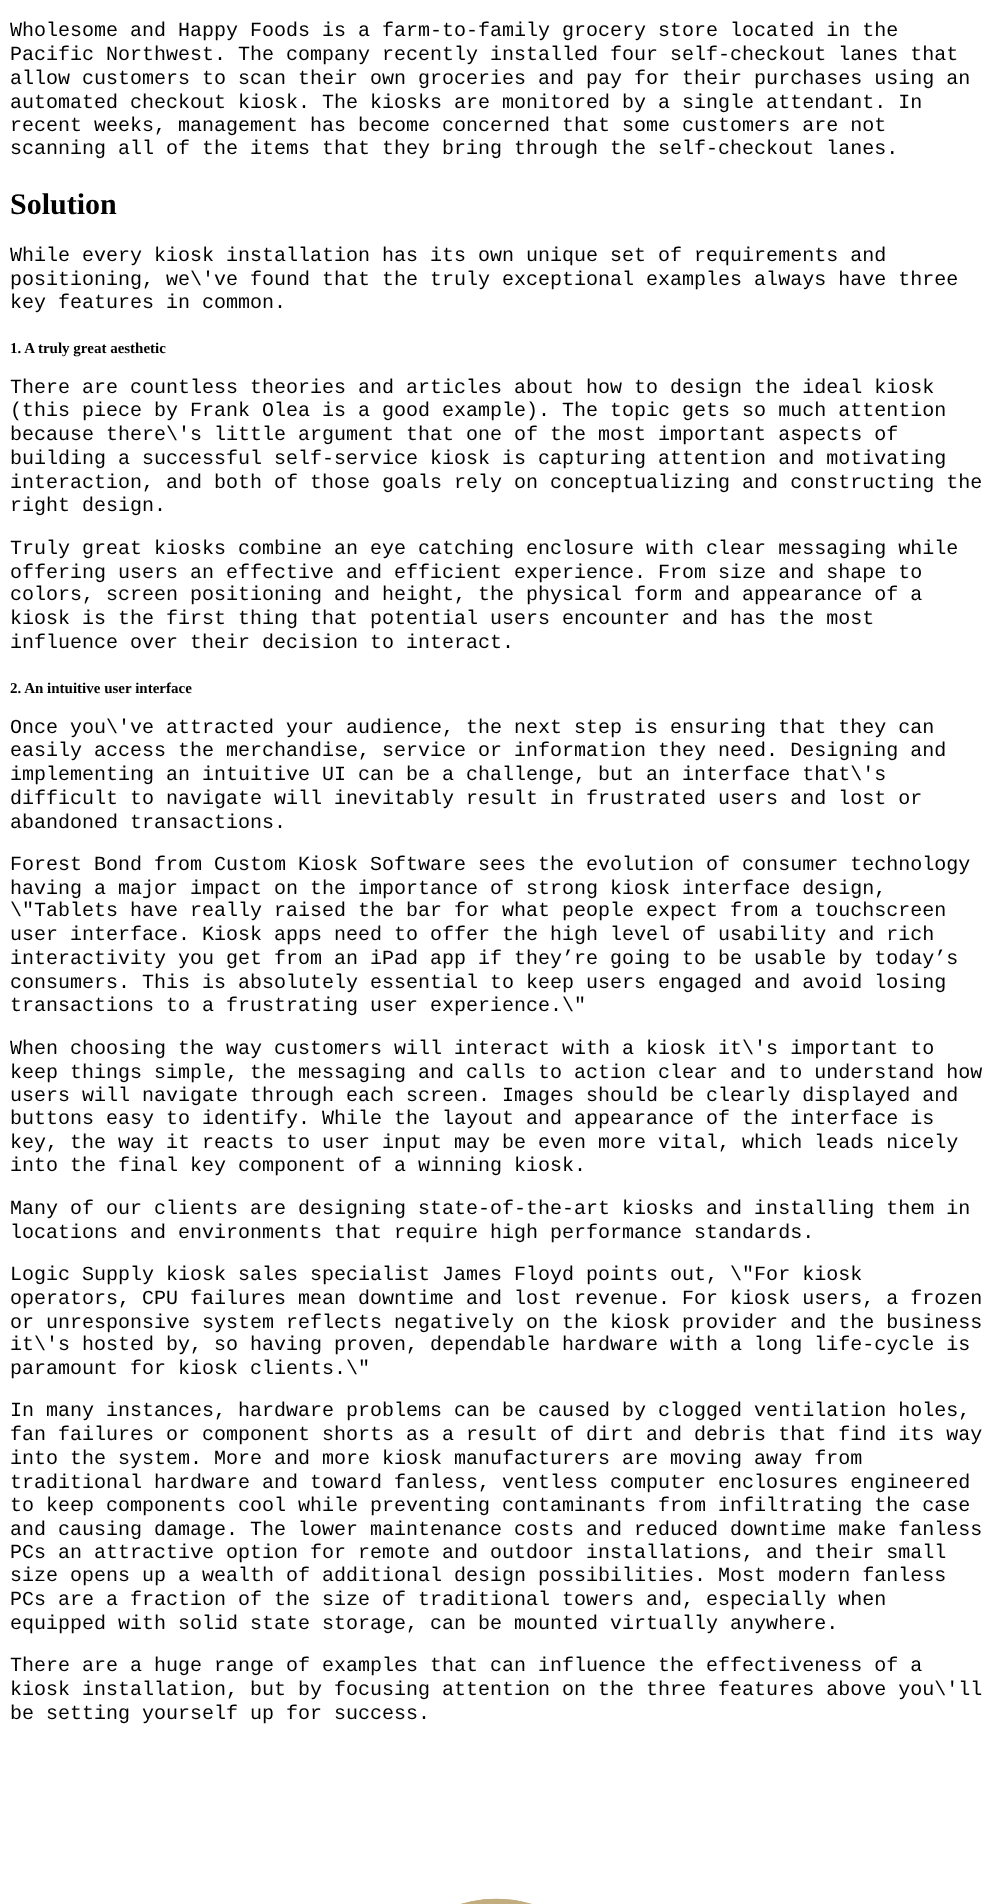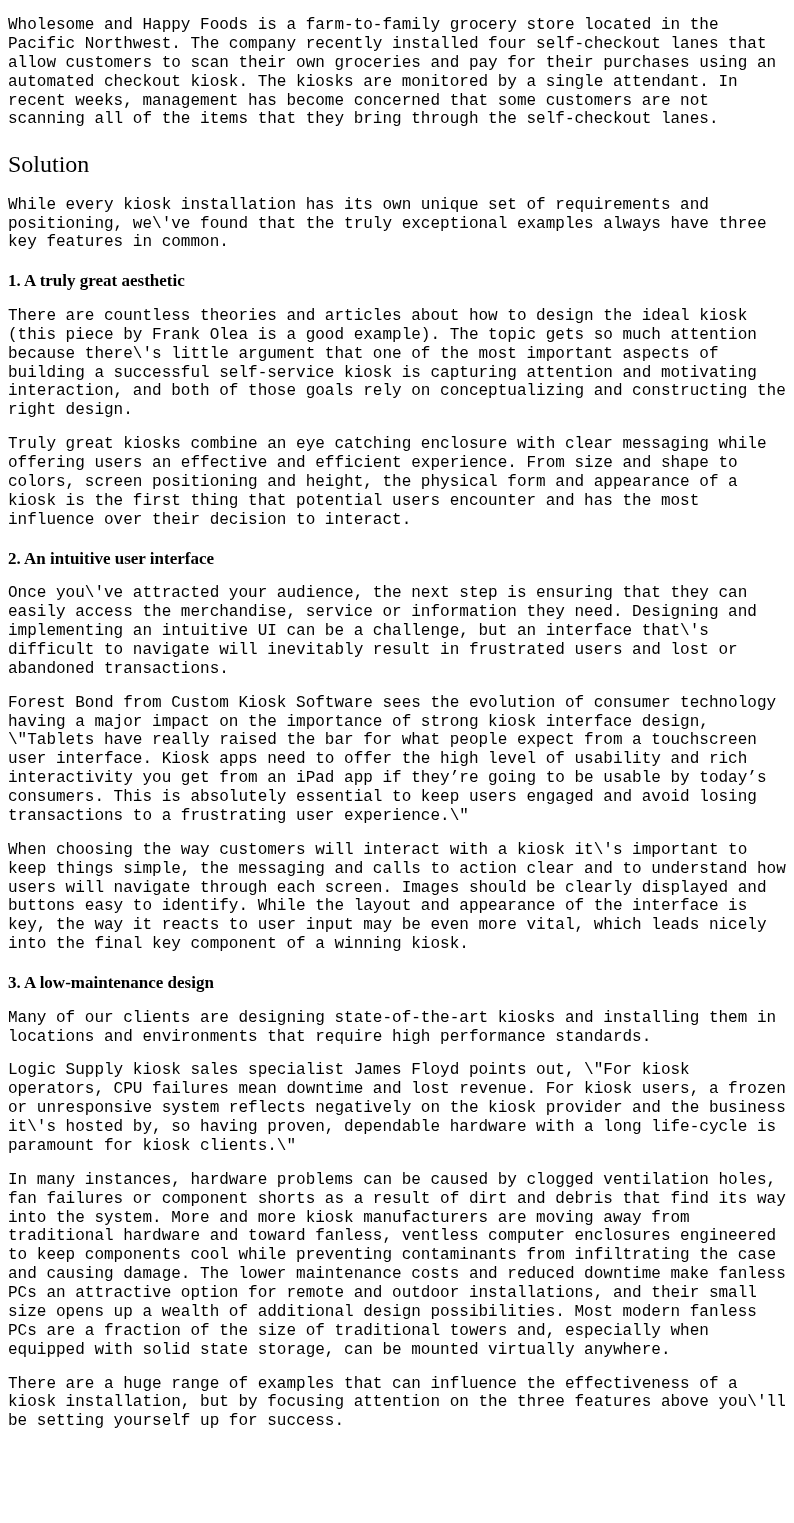--- a/index.html
+++ b/index.html
@@ -17,26 +17,26 @@
   .doc {
     padding: 1px 8px 24px 8px;
   }
   .doc p {
     margin: 15px 0;
     line-height: 1.18;
     font-family: Liberation Mono, monospace;
   }
   h2.solution-heading {
     font-size: 24px;
-    font-weight: 400;
+    font-weight: 700;
     margin: 22px 0 18px 0;
     line-height: 1.1;
   }
   h3.feature-heading {
-    font-size: 17px;
+    font-size: 12px;
     font-weight: 700;
     margin: 20px 0 16px 0;
     line-height: 1.1;
   }
   .avatar-wrap {
     margin-top: 138px;
     display: flex;
     justify-content: center;
   }
   .avatar {
@@ -75,21 +75,20 @@
 
   <p>There are countless theories and articles about how to design the ideal kiosk (this piece by Frank Olea is a good example). The topic gets so much attention because there\'s little argument that one of the most important aspects of building a successful self-service kiosk is capturing attention and motivating interaction, and both of those goals rely on conceptualizing and constructing the right design.</p>
   <p>Truly great kiosks combine an eye catching enclosure with clear messaging while offering users an effective and efficient experience. From size and shape to colors, screen positioning and height, the physical form and appearance of a kiosk is the first thing that potential users encounter and has the most influence over their decision to interact.</p>
 
   <h3 class="feature-heading">2. An intuitive user interface</h3>
 
   <p>Once you\'ve attracted your audience, the next step is ensuring that they can easily access the merchandise, service or information they need. Designing and implementing an intuitive UI can be a challenge, but an interface that\'s difficult to navigate will inevitably result in frustrated users and lost or abandoned transactions.</p>
   <p>Forest Bond from Custom Kiosk Software sees the evolution of consumer technology having a major impact on the importance of strong kiosk interface design, \"Tablets have really raised the bar for what people expect from a touchscreen user interface. Kiosk apps need to offer the high level of usability and rich interactivity you get from an iPad app if they’re going to be usable by today’s consumers. This is absolutely essential to keep users engaged and avoid losing transactions to a frustrating user experience.\"</p>
   <p>When choosing the way customers will interact with a kiosk it\'s important to keep things simple, the messaging and calls to action clear and to understand how users will navigate through each screen. Images should be clearly displayed and buttons easy to identify. While the layout and appearance of the interface is key, the way it reacts to user input may be even more vital, which leads nicely into the final key component of a winning kiosk.</p>
 
-  <h3 class="feature-heading">3. A low-maintenance design</h3>
 
   <p>Many of our clients are designing state-of-the-art kiosks and installing them in locations and environments that require high performance standards.</p>
   <p>Logic Supply kiosk sales specialist James Floyd points out, \"For kiosk operators, CPU failures mean downtime and lost revenue. For kiosk users, a frozen or unresponsive system reflects negatively on the kiosk provider and the business it\'s hosted by, so having proven, dependable hardware with a long life-cycle is paramount for kiosk clients.\"</p>
   <p>In many instances, hardware problems can be caused by clogged ventilation holes, fan failures or component shorts as a result of dirt and debris that find its way into the system. More and more kiosk manufacturers are moving away from traditional hardware and toward fanless, ventless computer enclosures engineered to keep components cool while preventing contaminants from infiltrating the case and causing damage. The lower maintenance costs and reduced downtime make fanless PCs an attractive option for remote and outdoor installations, and their small size opens up a wealth of additional design possibilities. Most modern fanless PCs are a fraction of the size of traditional towers and, especially when equipped with solid state storage, can be mounted virtually anywhere.</p>
 
   <p>There are a huge range of examples that can influence the effectiveness of a kiosk installation, but by focusing attention on the three features above you\'ll be setting yourself up for success.</p>
 
   <div class="avatar-wrap">
     <div class="avatar">
       

